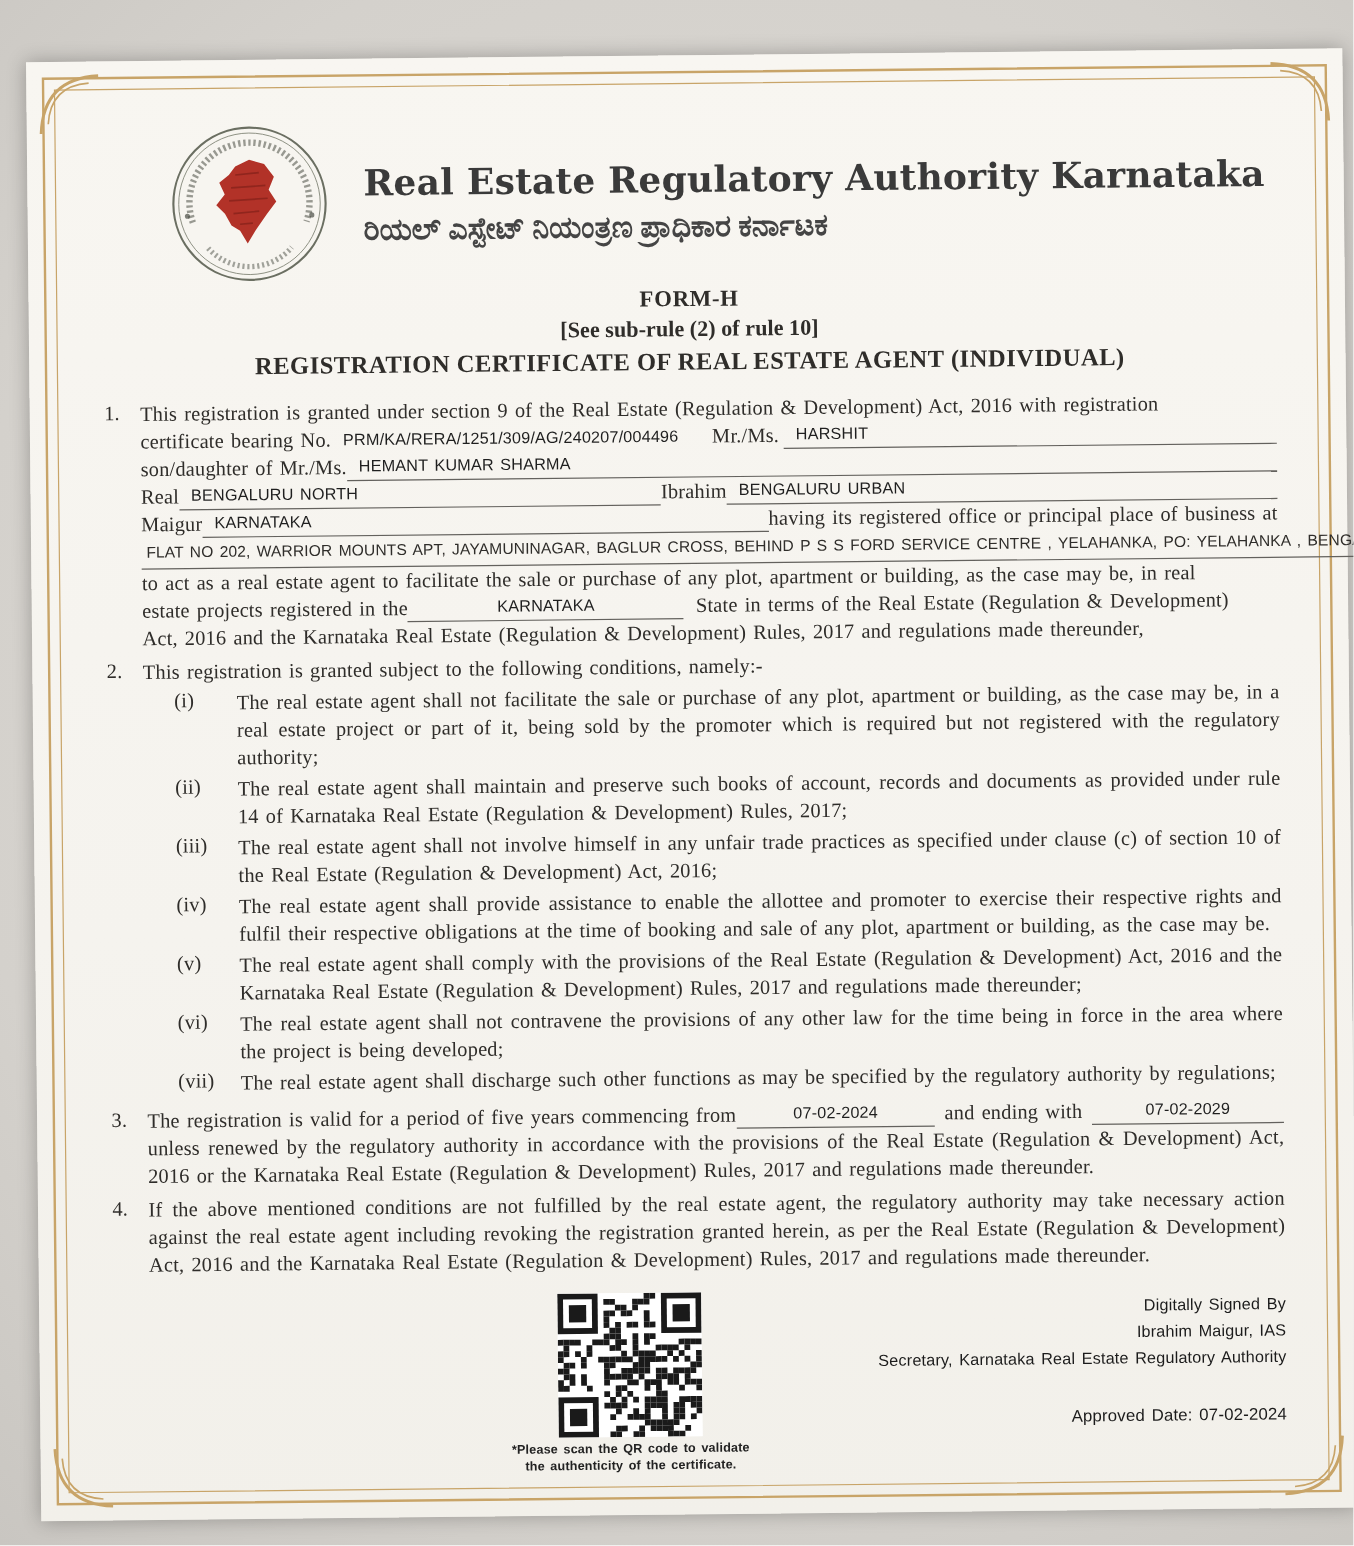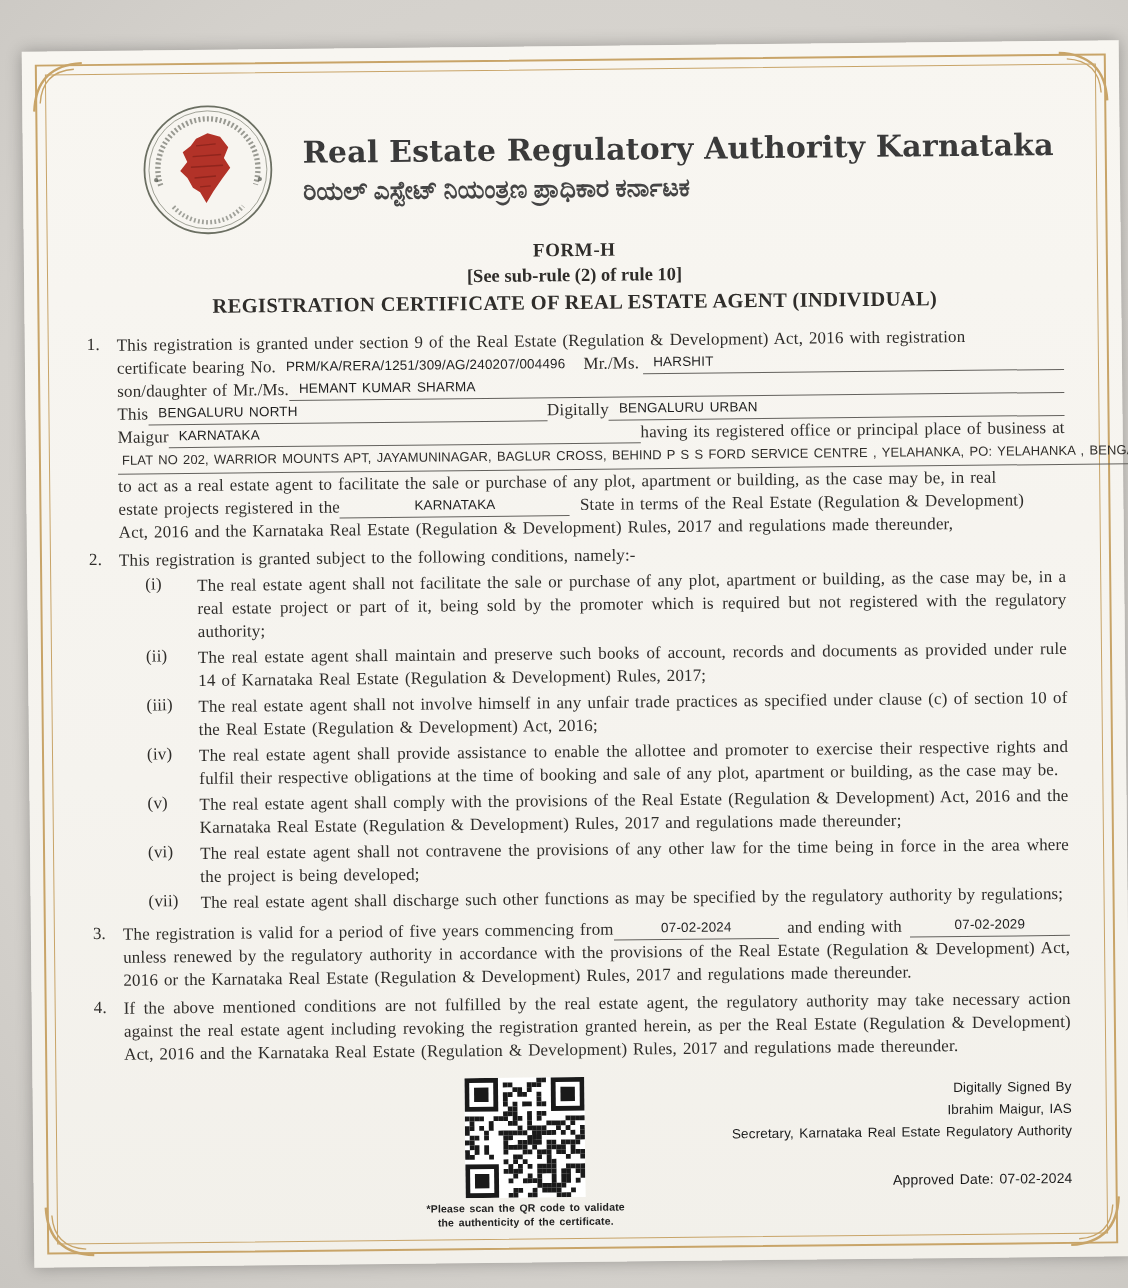--- a/index.html
+++ b/index.html
@@ -54,21 +54,21 @@
   .fline { display: flex; align-items: flex-end; line-height: 23px; }
   .fline .lbl { white-space: nowrap; }
   .val {
     font-family: "Liberation Sans", sans-serif; font-size: 13.5px; color: #1f1f1f;
     border-bottom: 1px solid #63615d; padding: 0 10px 1px 10px; white-space: nowrap;
     line-height: 21px;
   }
   .val.grow { flex: 1; }
   .val.center { text-align: center; }
   .val.noline { border-bottom: none; }
-  .mrms { margin-left: 8px; margin-right: 4px; }
+  .mrms { margin-left: 18px; margin-right: 4px; }
   .addr {
     display: block; font-family: "Liberation Sans", sans-serif; font-size: 13px;
     border-bottom: 1px solid #63615d; white-space: nowrap; overflow: visible;
     margin-right: -110px; padding: 1px 0 2px 4px; letter-spacing: 0.1px; line-height: 22px;
   }
 
   .cond { display: flex; margin: 3px 0 3px 26px; }
   .cno { width: 52px; flex: 0 0 auto; }
   .ctext { flex: 1; line-height: 23px; text-align: justify; }
 
@@ -141,23 +141,23 @@
               <span class="lbl">certificate bearing No.</span>
               <span class="val noline">PRM/KA/RERA/1251/309/AG/240207/004496</span>
               <span class="lbl mrms">Mr./Ms.</span>
               <span class="val grow">HARSHIT</span>
             </div>
             <div class="fline">
               <span class="lbl">son/daughter of Mr./Ms.</span>
               <span class="val grow">HEMANT KUMAR SHARMA</span>
             </div>
             <div class="fline">
-              <span class="lbl">This</span>
+              <span class="lbl">Real</span>
               <span class="val grow" style="flex:1.0">BENGALURU NORTH</span>
-              <span class="lbl">Digitally</span>
+              <span class="lbl">Ibrahim</span>
               <span class="val grow" style="flex:1.15">BENGALURU URBAN</span>
             </div>
             <div class="fline">
               <span class="lbl">Maigur</span>
               <span class="val grow">KARNATAKA</span>
               <span class="lbl">having its registered office or principal place of business at</span>
             </div>
             <span class="addr">FLAT NO 202, WARRIOR MOUNTS APT, JAYAMUNINAGAR, BAGLUR CROSS, BEHIND P S S FORD SERVICE CENTRE , YELAHANKA, PO: YELAHANKA , BENGALURU URBAN</span>
             <div class="tline">to act as a real estate agent to facilitate the sale or purchase of any plot, apartment or building, as the case may be, in real</div>
             <div class="fline">

